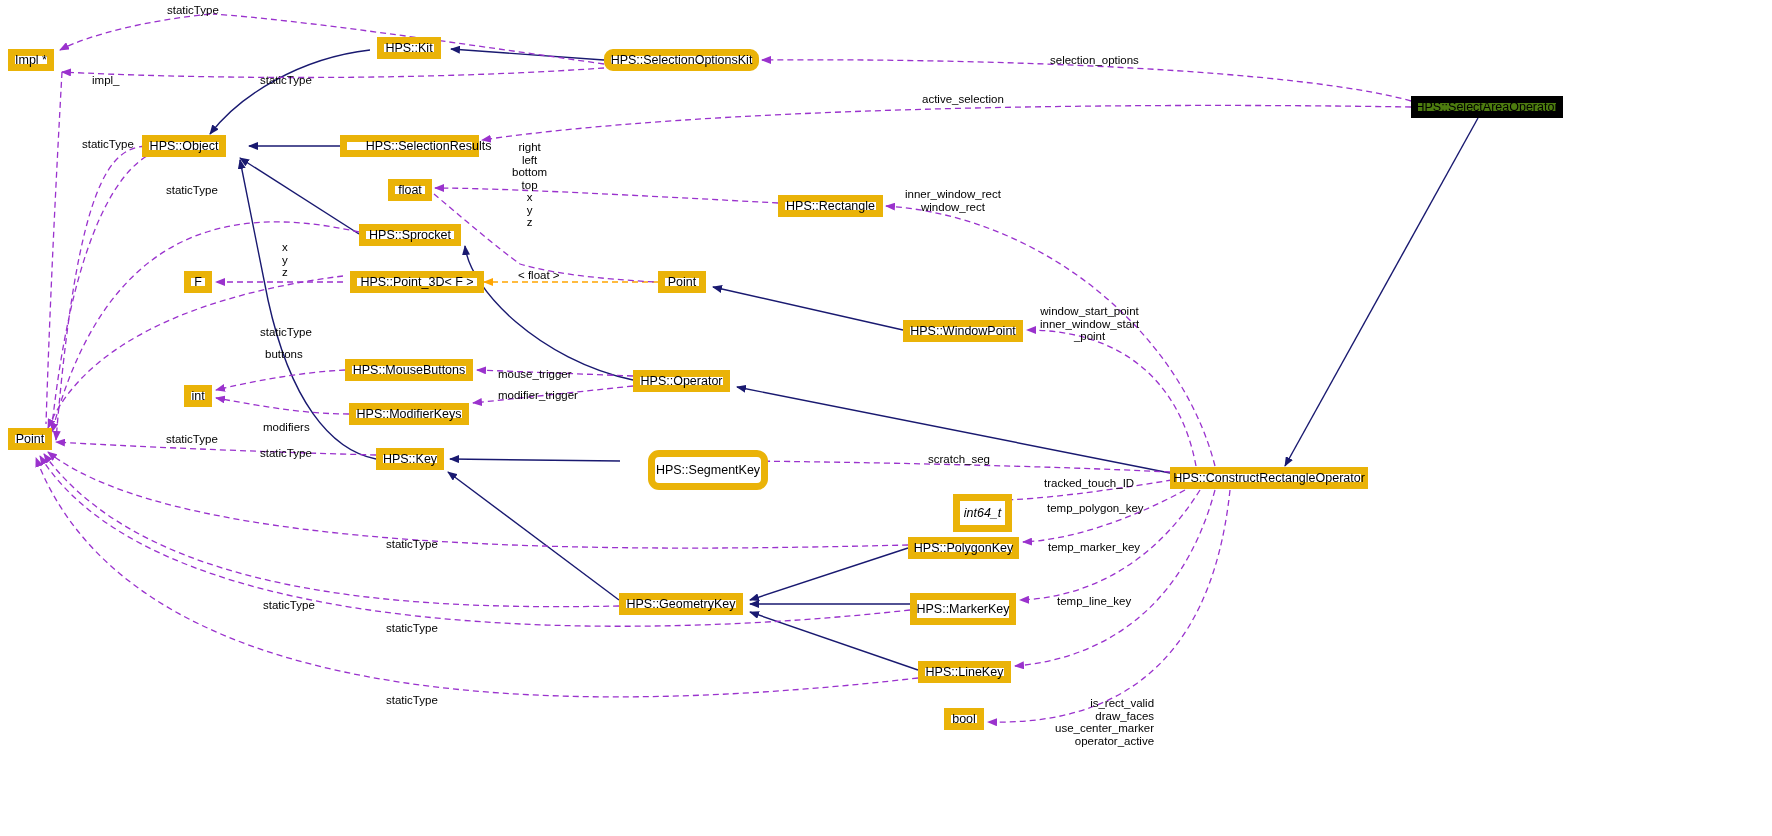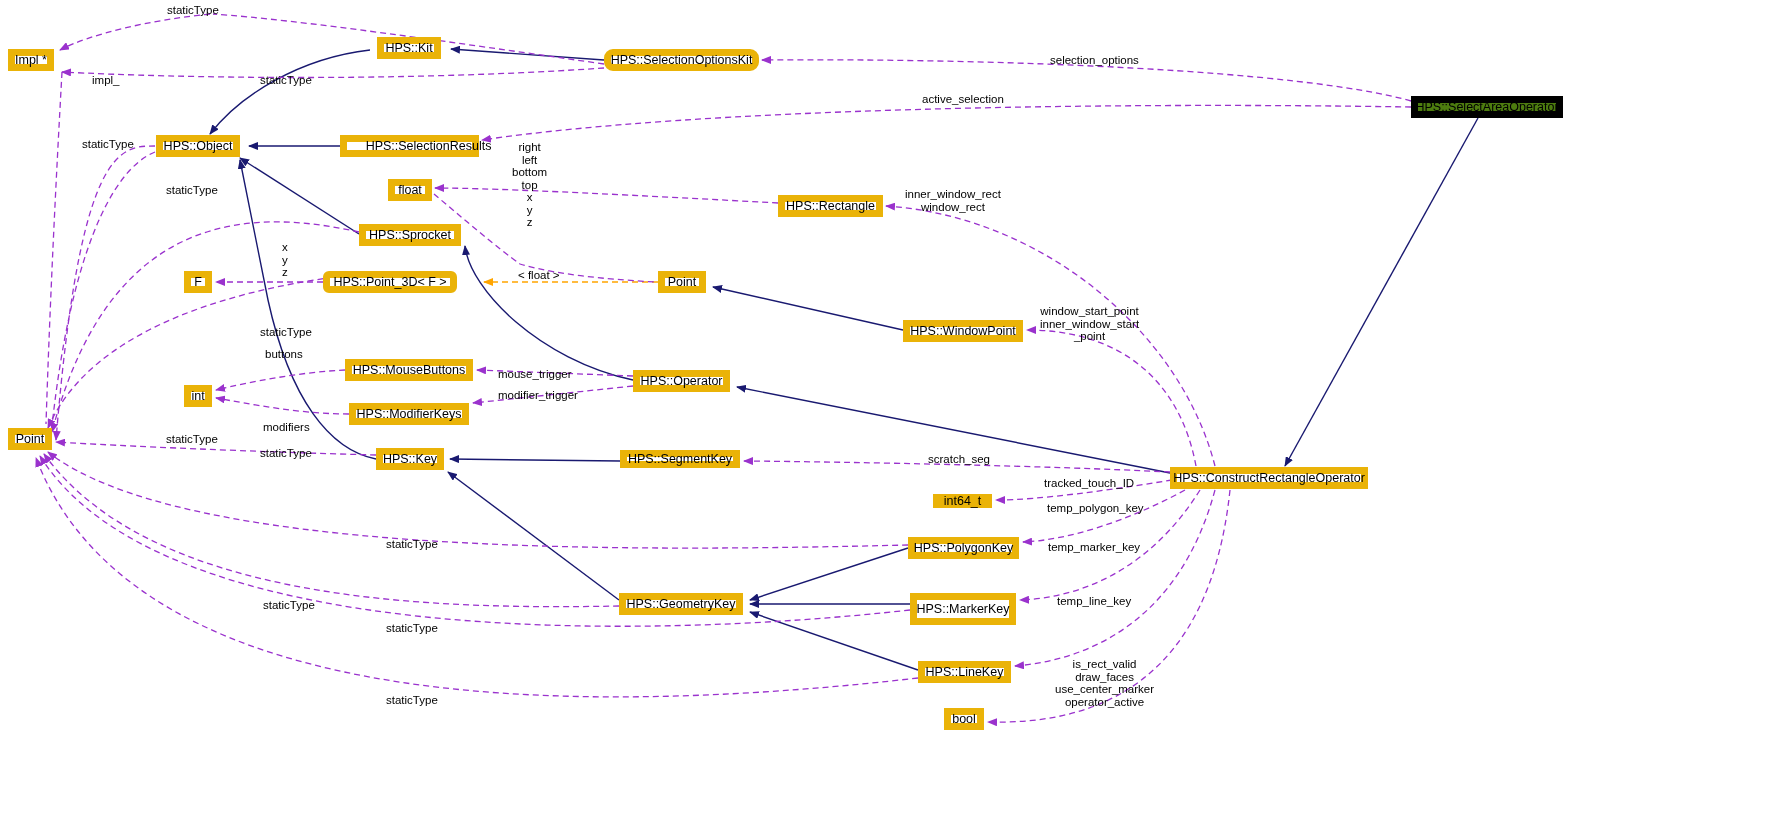--- a/index.html
+++ b/index.html
@@ -168,39 +168,39 @@
     </div>
   <div class="node" style="left:377px;top:37px;width:64px;height:22px;">
       <span>HPS::Kit</span>
     </div>
   <div class="node" style="left:604px;top:49px;width:155px;height:22px;border-radius:9px;">
       <span>HPS::SelectionOptionsKit</span>
     </div>
   <div class="node highlight" style="left:1411px;top:96px;width:152px;height:22px;">
       <span>HPS::SelectAreaOperator</span>
     </div>
-  <div class="node" style="left:156px;top:135px;width:84px;height:22px;">
+  <div class="node" style="left:142px;top:135px;width:84px;height:22px;">
       <span>HPS::Object</span>
     </div>
   <div class="node" style="left:340px;top:135px;width:139px;height:22px;padding-left:44px;">
       <span>HPS::SelectionResults</span>
     </div>
   <div class="node" style="left:388px;top:179px;width:44px;height:22px;">
       <span>float</span>
     </div>
   <div class="node" style="left:778px;top:195px;width:105px;height:22px;">
       <span>HPS::Rectangle</span>
     </div>
   <div class="node" style="left:359px;top:224px;width:102px;height:22px;">
       <span>HPS::Sprocket</span>
     </div>
   <div class="node" style="left:184px;top:271px;width:28px;height:22px;">
       <span>F</span>
     </div>
-  <div class="node" style="left:323px;top:271px;width:134px;height:22px;border-radius:6px;">
+  <div class="node" style="left:350px;top:271px;width:134px;height:22px;">
       <span>HPS::Point_3D&lt; F &gt;</span>
     </div>
   <div class="node" style="left:658px;top:271px;width:48px;height:22px;">
       <span>Point</span>
     </div>
   <div class="node" style="left:903px;top:320px;width:120px;height:22px;">
       <span>HPS::WindowPoint</span>
     </div>
   <div class="node" style="left:345px;top:359px;width:128px;height:22px;">
       <span>HPS::MouseButtons</span>
@@ -213,27 +213,27 @@
     </div>
   <div class="node" style="left:349px;top:403px;width:120px;height:22px;">
       <span>HPS::ModifierKeys</span>
     </div>
   <div class="node" style="left:8px;top:428px;width:44px;height:22px;">
       <span>Point</span>
     </div>
   <div class="node" style="left:376px;top:448px;width:68px;height:22px;">
       <span>HPS::Key</span>
     </div>
-  <div class="node" style="left:620px;top:450px;width:120px;height:18px;">
+  <div class="node" style="left:648px;top:450px;width:120px;height:40px;border-radius:11px;">
       <span>HPS::SegmentKey</span>
     </div>
   <div class="node" style="left:1170px;top:467px;width:198px;height:22px;">
       <span>HPS::ConstructRectangleOperator</span>
     </div>
-  <div class="node" style="left:933px;top:494px;width:59px;height:14px;">
+  <div class="node" style="left:953px;top:494px;width:59px;height:38px;font-style:italic;">
       <span>int64_t</span>
     </div>
   <div class="node" style="left:908px;top:537px;width:111px;height:22px;">
       <span>HPS::PolygonKey</span>
     </div>
   <div class="node" style="left:619px;top:593px;width:124px;height:22px;">
       <span>HPS::GeometryKey</span>
     </div>
   <div class="node" style="left:910px;top:593px;width:106px;height:32px;">
       <span>HPS::MarkerKey</span>
@@ -276,19 +276,19 @@
   <div class="label left" style="left:166px;top:433px;">staticType</div>
   <div class="label left" style="left:260px;top:447px;">staticType</div>
   <div class="label left" style="left:928px;top:453px;">scratch_seg</div>
   <div class="label left" style="left:1044px;top:477px;">tracked_touch_ID</div>
   <div class="label left" style="left:1047px;top:502px;">temp_polygon_key</div>
   <div class="label left" style="left:386px;top:538px;">staticType</div>
   <div class="label left" style="left:1048px;top:541px;">temp_marker_key</div>
   <div class="label left" style="left:263px;top:599px;">staticType</div>
   <div class="label left" style="left:1057px;top:595px;">temp_line_key</div>
   <div class="label left" style="left:386px;top:622px;">staticType</div>
-  <div class="label" style="left:1055px;top:658px;">is_rect_valid
+  <div class="label" style="left:1055px;top:697px;text-align:right;">is_rect_valid
 draw_faces
 use_center_marker
 operator_active</div>
   <div class="label left" style="left:386px;top:694px;">staticType</div>
 
 </div>
 
 </body></html>

